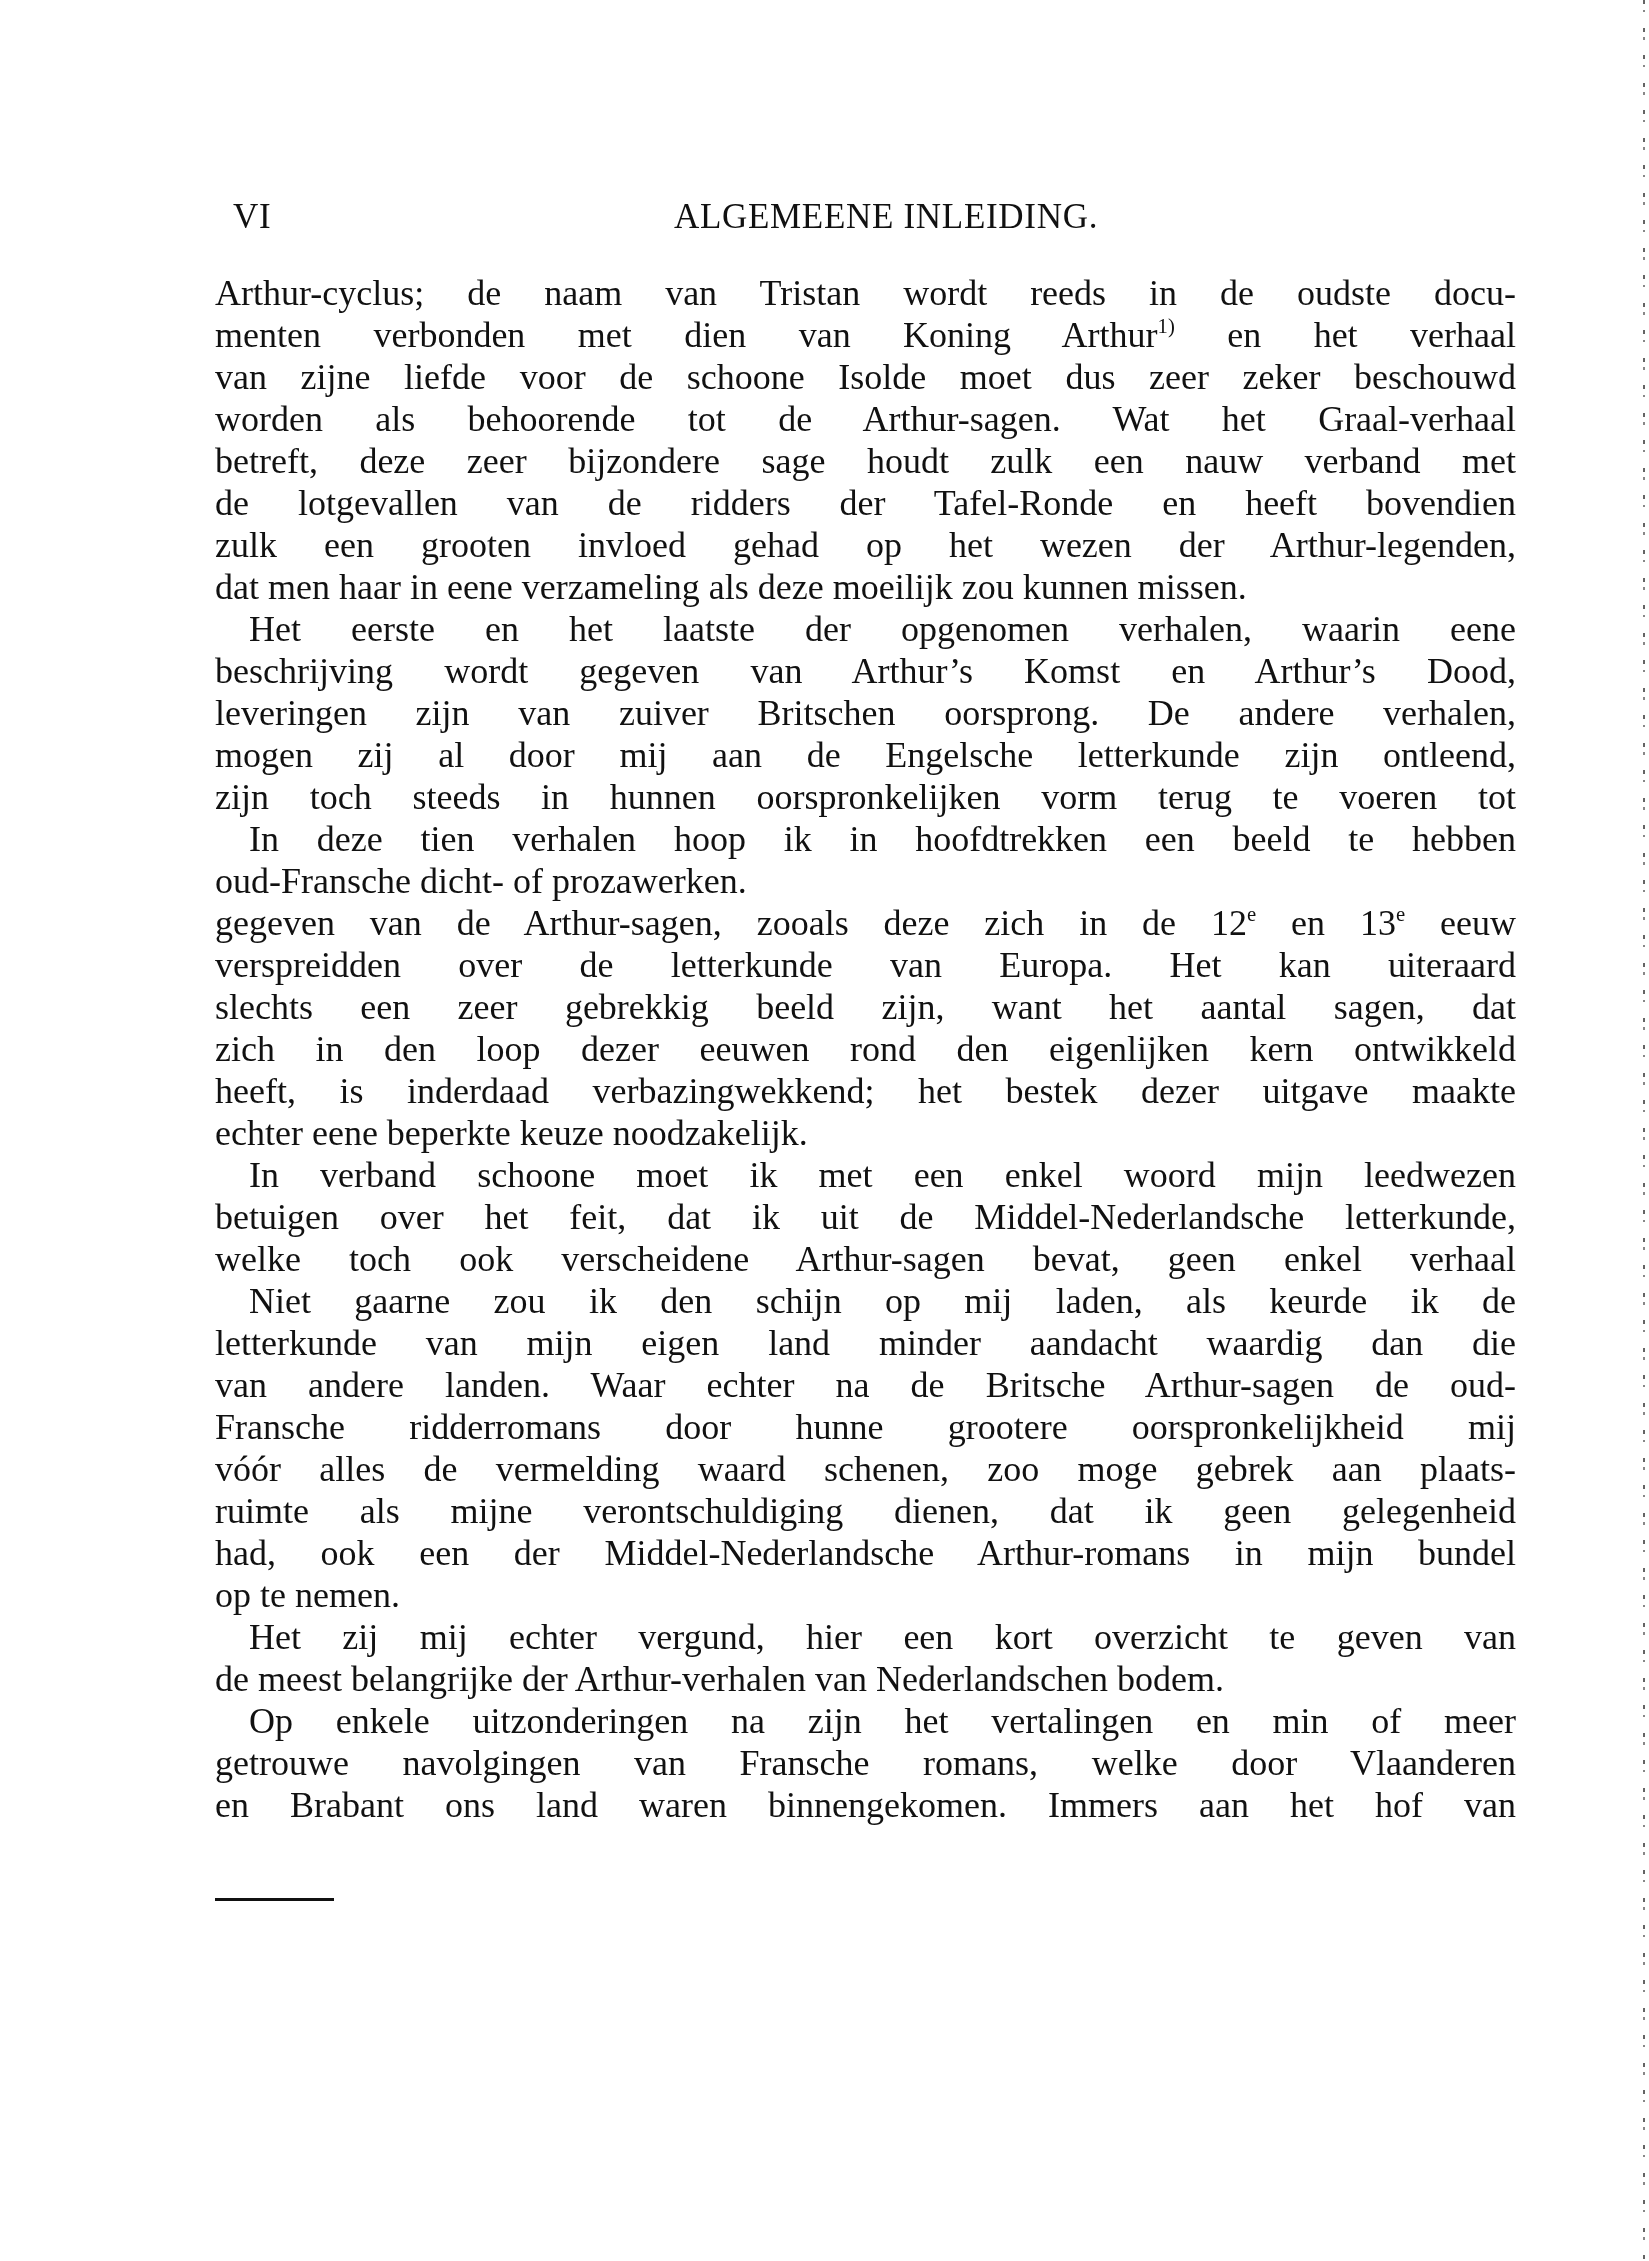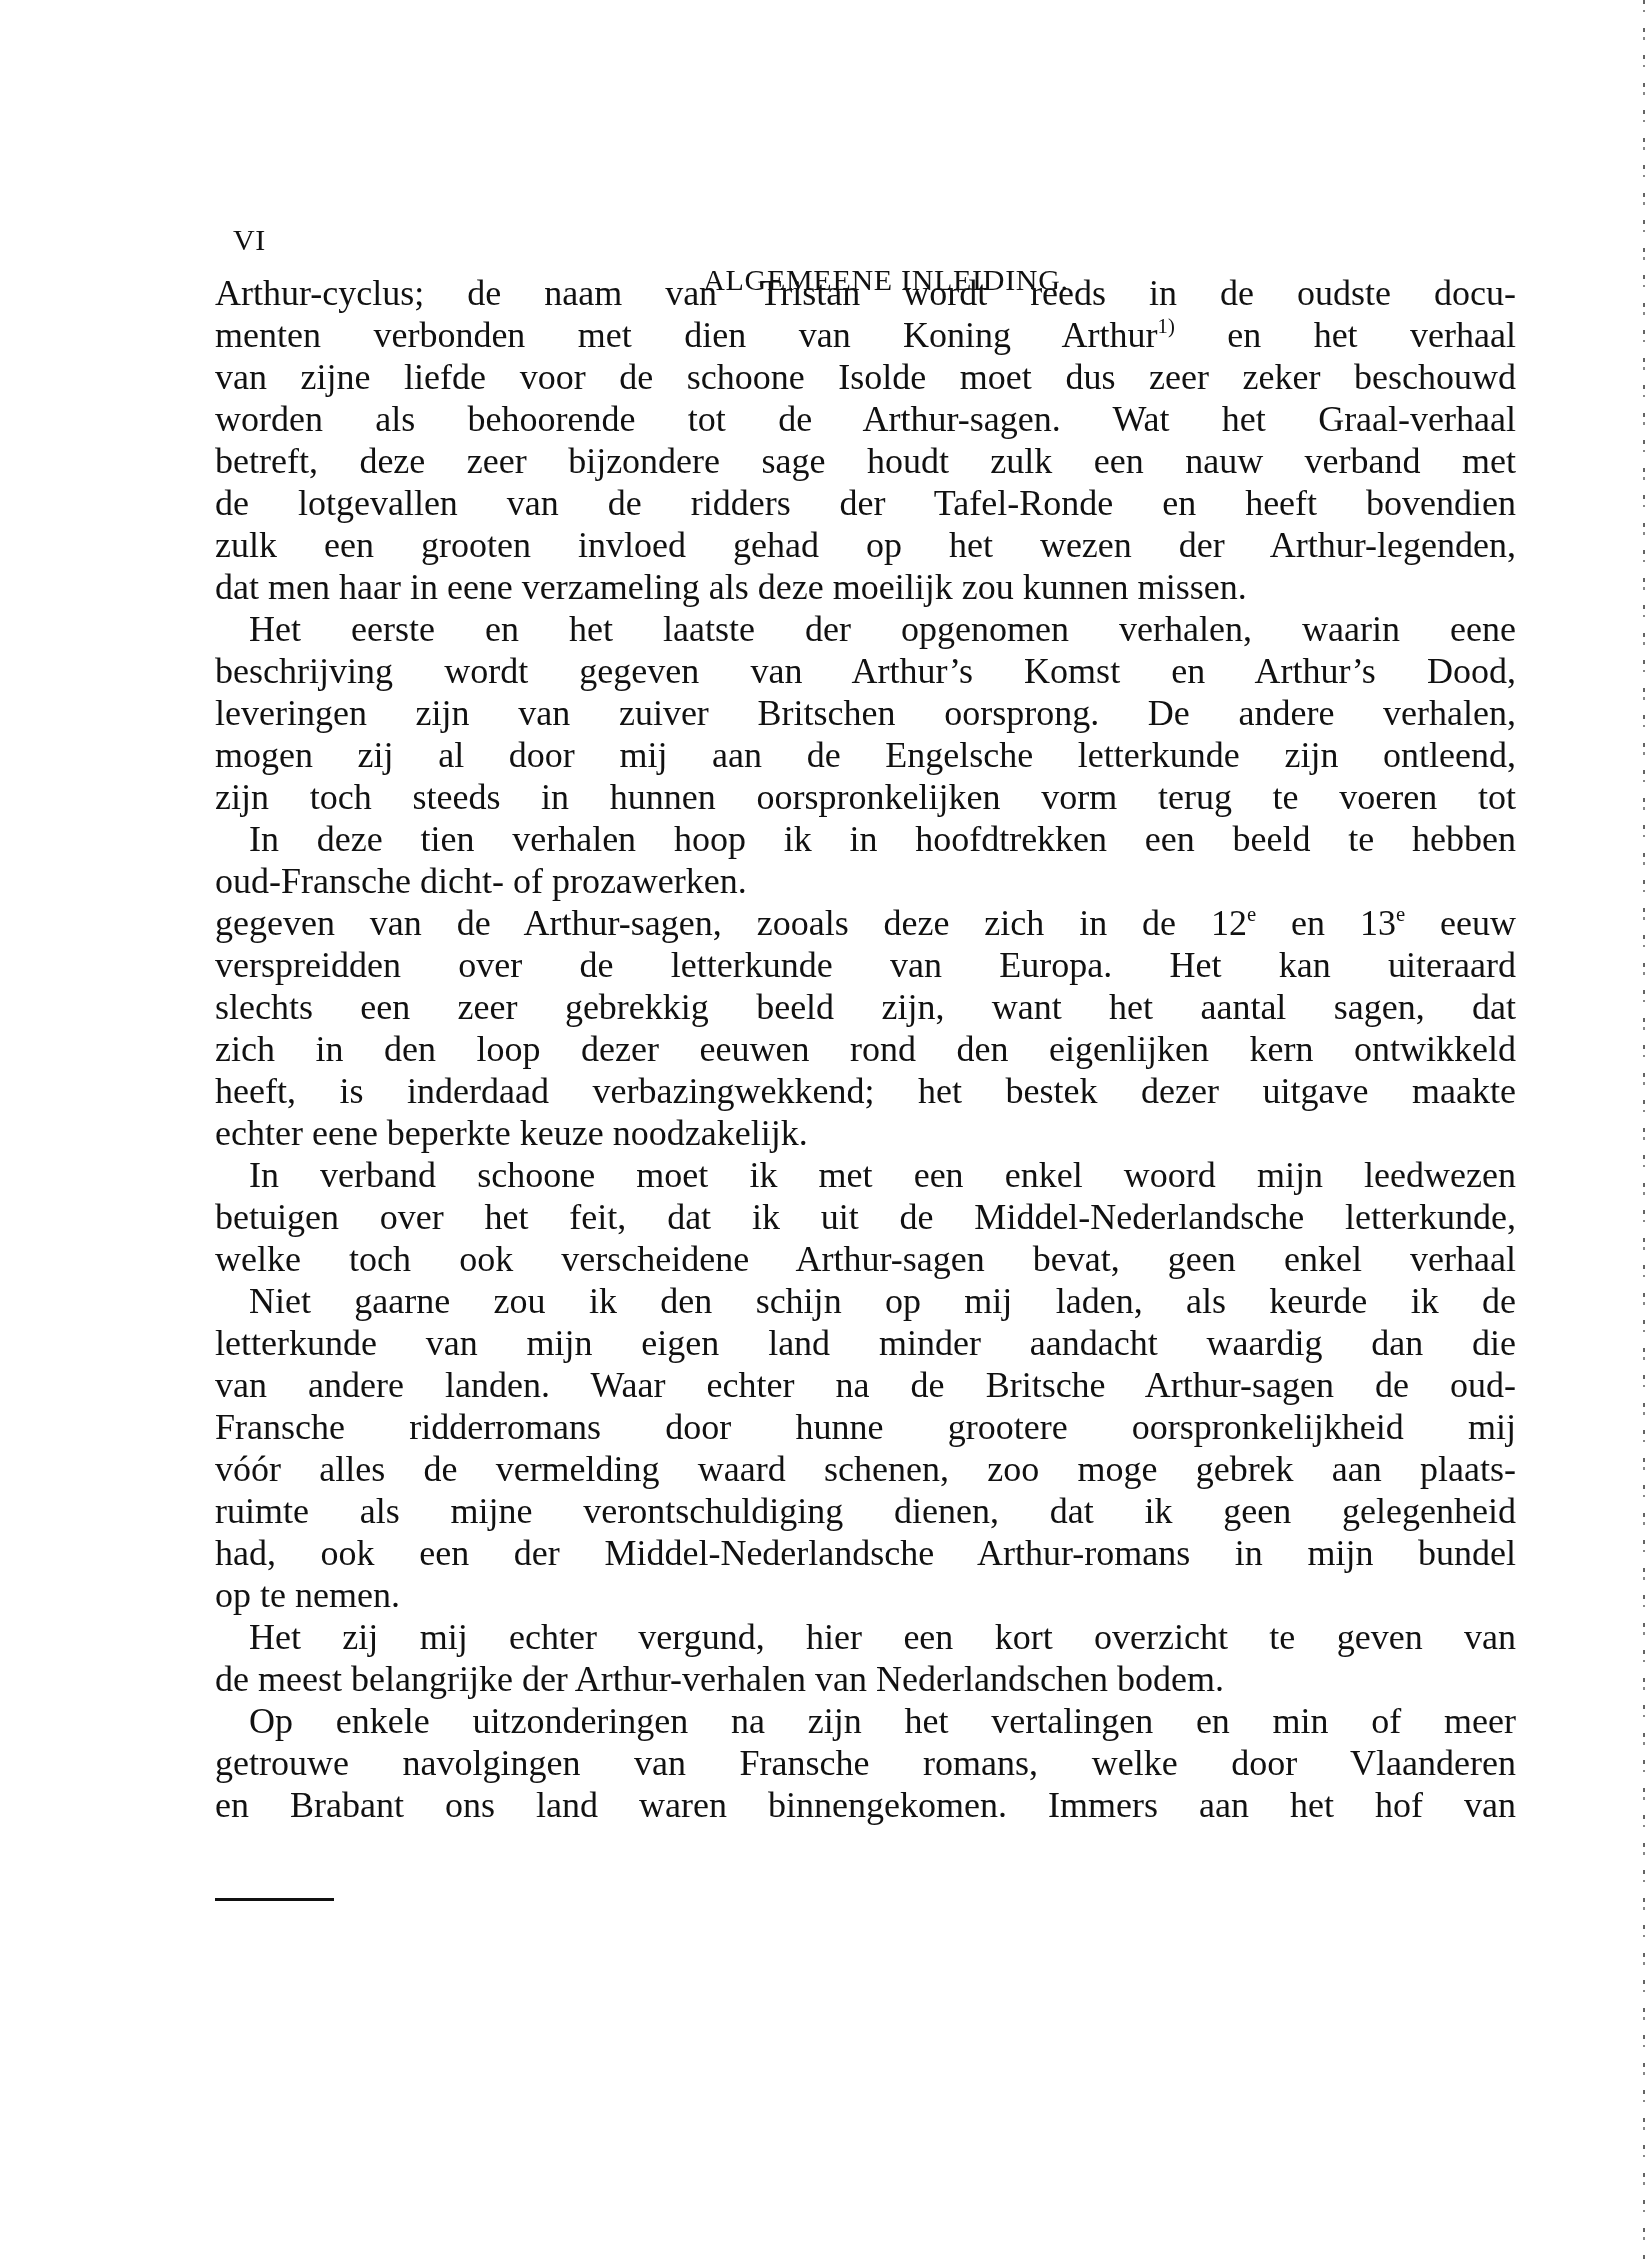--- a/index.html
+++ b/index.html
@@ -3,25 +3,25 @@
   <meta charset="utf-8">
   <style>
     html, body { margin: 0; padding: 0; background: #ffffff; }
     body { width: 1650px; height: 2261px; position: relative; overflow: hidden; }
     .page {
       position: absolute; left: 0; top: 0; width: 1650px; height: 2261px;
       background: #ffffff; color: #111111;
       font-family: "Liberation Serif", "DejaVu Serif", serif;
     }
     .running-head {
-      position: absolute; left: 215px; top: 223px; width: 1301px; height: 41px;
-      font-size: 30px; letter-spacing: 0.7px;
+      position: absolute; left: 215px; top: 197px; width: 1301px; height: 41px;
+      font-size: 35px; letter-spacing: 0.7px;
     }
     .folio { position: absolute; left: 18px; top: 0; }
-    .head-title { position: absolute; left: 0; right: 0; top: 0; text-align: center; padding-left: 41px; margin-top: 40px; }
+    .head-title { position: absolute; left: 0; right: 0; top: 0; text-align: center; padding-left: 41px; }
     .body-text {
       position: absolute; left: 215px; top: 272px; width: 1301px;
       font-size: 36px; line-height: 42px;
     }
     .line {
       display: block; height: 42px; white-space: nowrap;
       text-align: justify; text-align-last: justify;
     }
     .line.indent { padding-left: 34px; }
     .line.last { text-align-last: left; }

